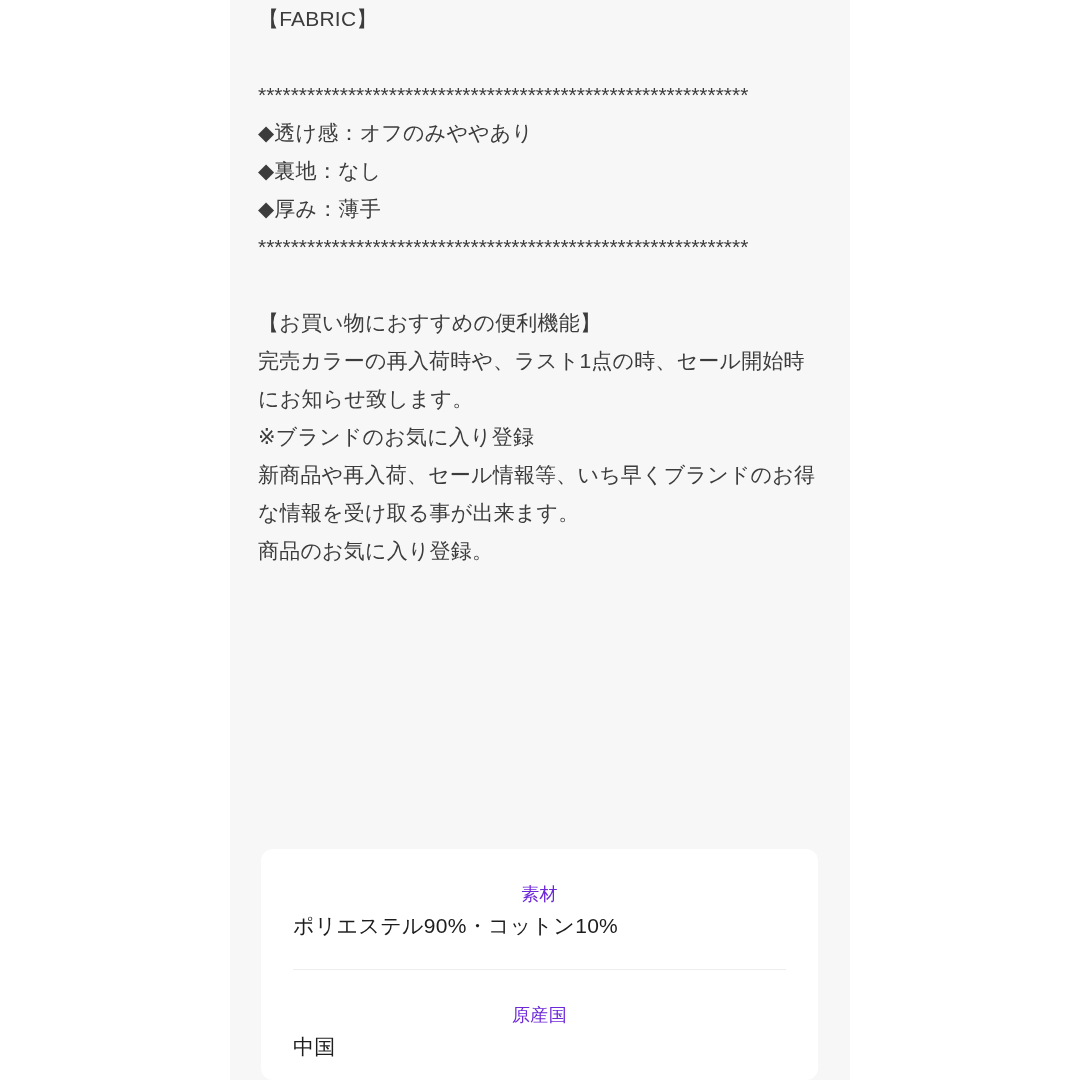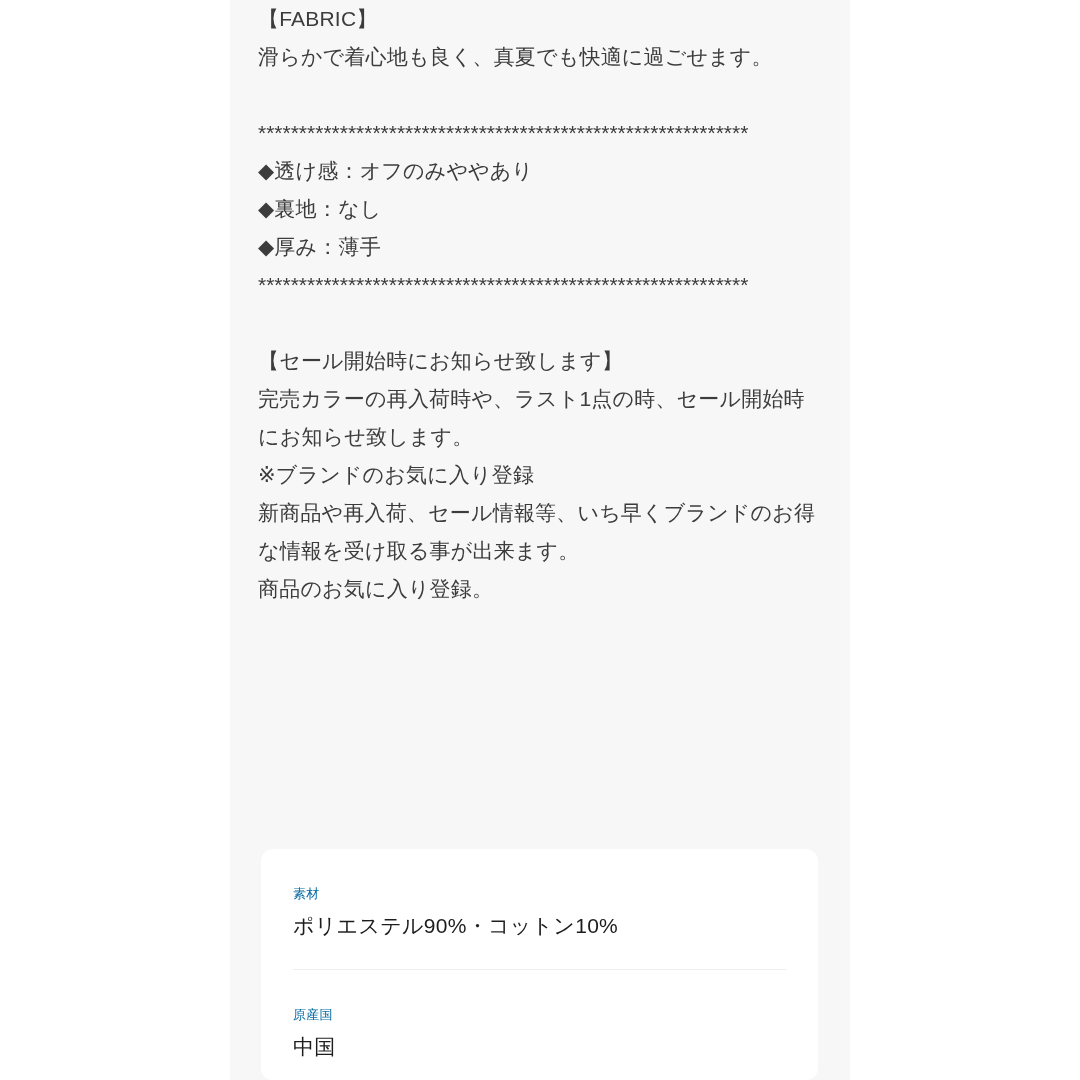--- a/index.html
+++ b/index.html
@@ -80,24 +80,25 @@
   .spec-row {
     padding: 34px 0 0 0;
     box-sizing: border-box;
   }
 
   .spec-row + .spec-row {
     border-top: 1px solid #ededed;
   }
 
   .spec-label {
-    font-size: 13px;
+    font-size: 18px;
     line-height: 22px;
-    color: #0369a1;
+    color: #6d28d9;
     letter-spacing: 0.3px;
+    text-align: center;
   }
 
   .spec-value {
     font-size: 21px;
     line-height: 30px;
     color: #1d1d1d;
     font-weight: normal;
     letter-spacing: 0.3px;
     margin-top: 6px;
     padding-bottom: 28px;
@@ -112,38 +113,37 @@
 
 <div id="page">
 
   <div id="content-column">
 
     <div class="description">
 
       <div class="line">【FABRIC】</div>
 
 
-      <div class="line">滑らかで着心地も良く、真夏でも快適に過ごせます。</div>
 
       <div class="line blank"></div>
 
       <div class="stars">************************************************************</div>
 
       <div class="line">◆透け感：オフのみややあり</div>
 
       <div class="line">◆裏地：なし</div>
 
       <div class="line">◆厚み：薄手</div>
 
 
       <div class="stars">************************************************************</div>
 
       <div class="line blank"></div>
 
-      <div class="line">【セール開始時にお知らせ致します】</div>
+      <div class="line">【お買い物におすすめの便利機能】</div>
 
 
       <div class="line">完売カラーの再入荷時や、ラスト1点の時、セール開始時にお知らせ致します。</div>
 
       <div class="line">※ブランドのお気に入り登録</div>
 
       <div class="line">新商品や再入荷、セール情報等、いち早くブランドのお得な情報を受け取る事が出来ます。</div>
 
       <div class="line">商品のお気に入り登録。</div>
 

